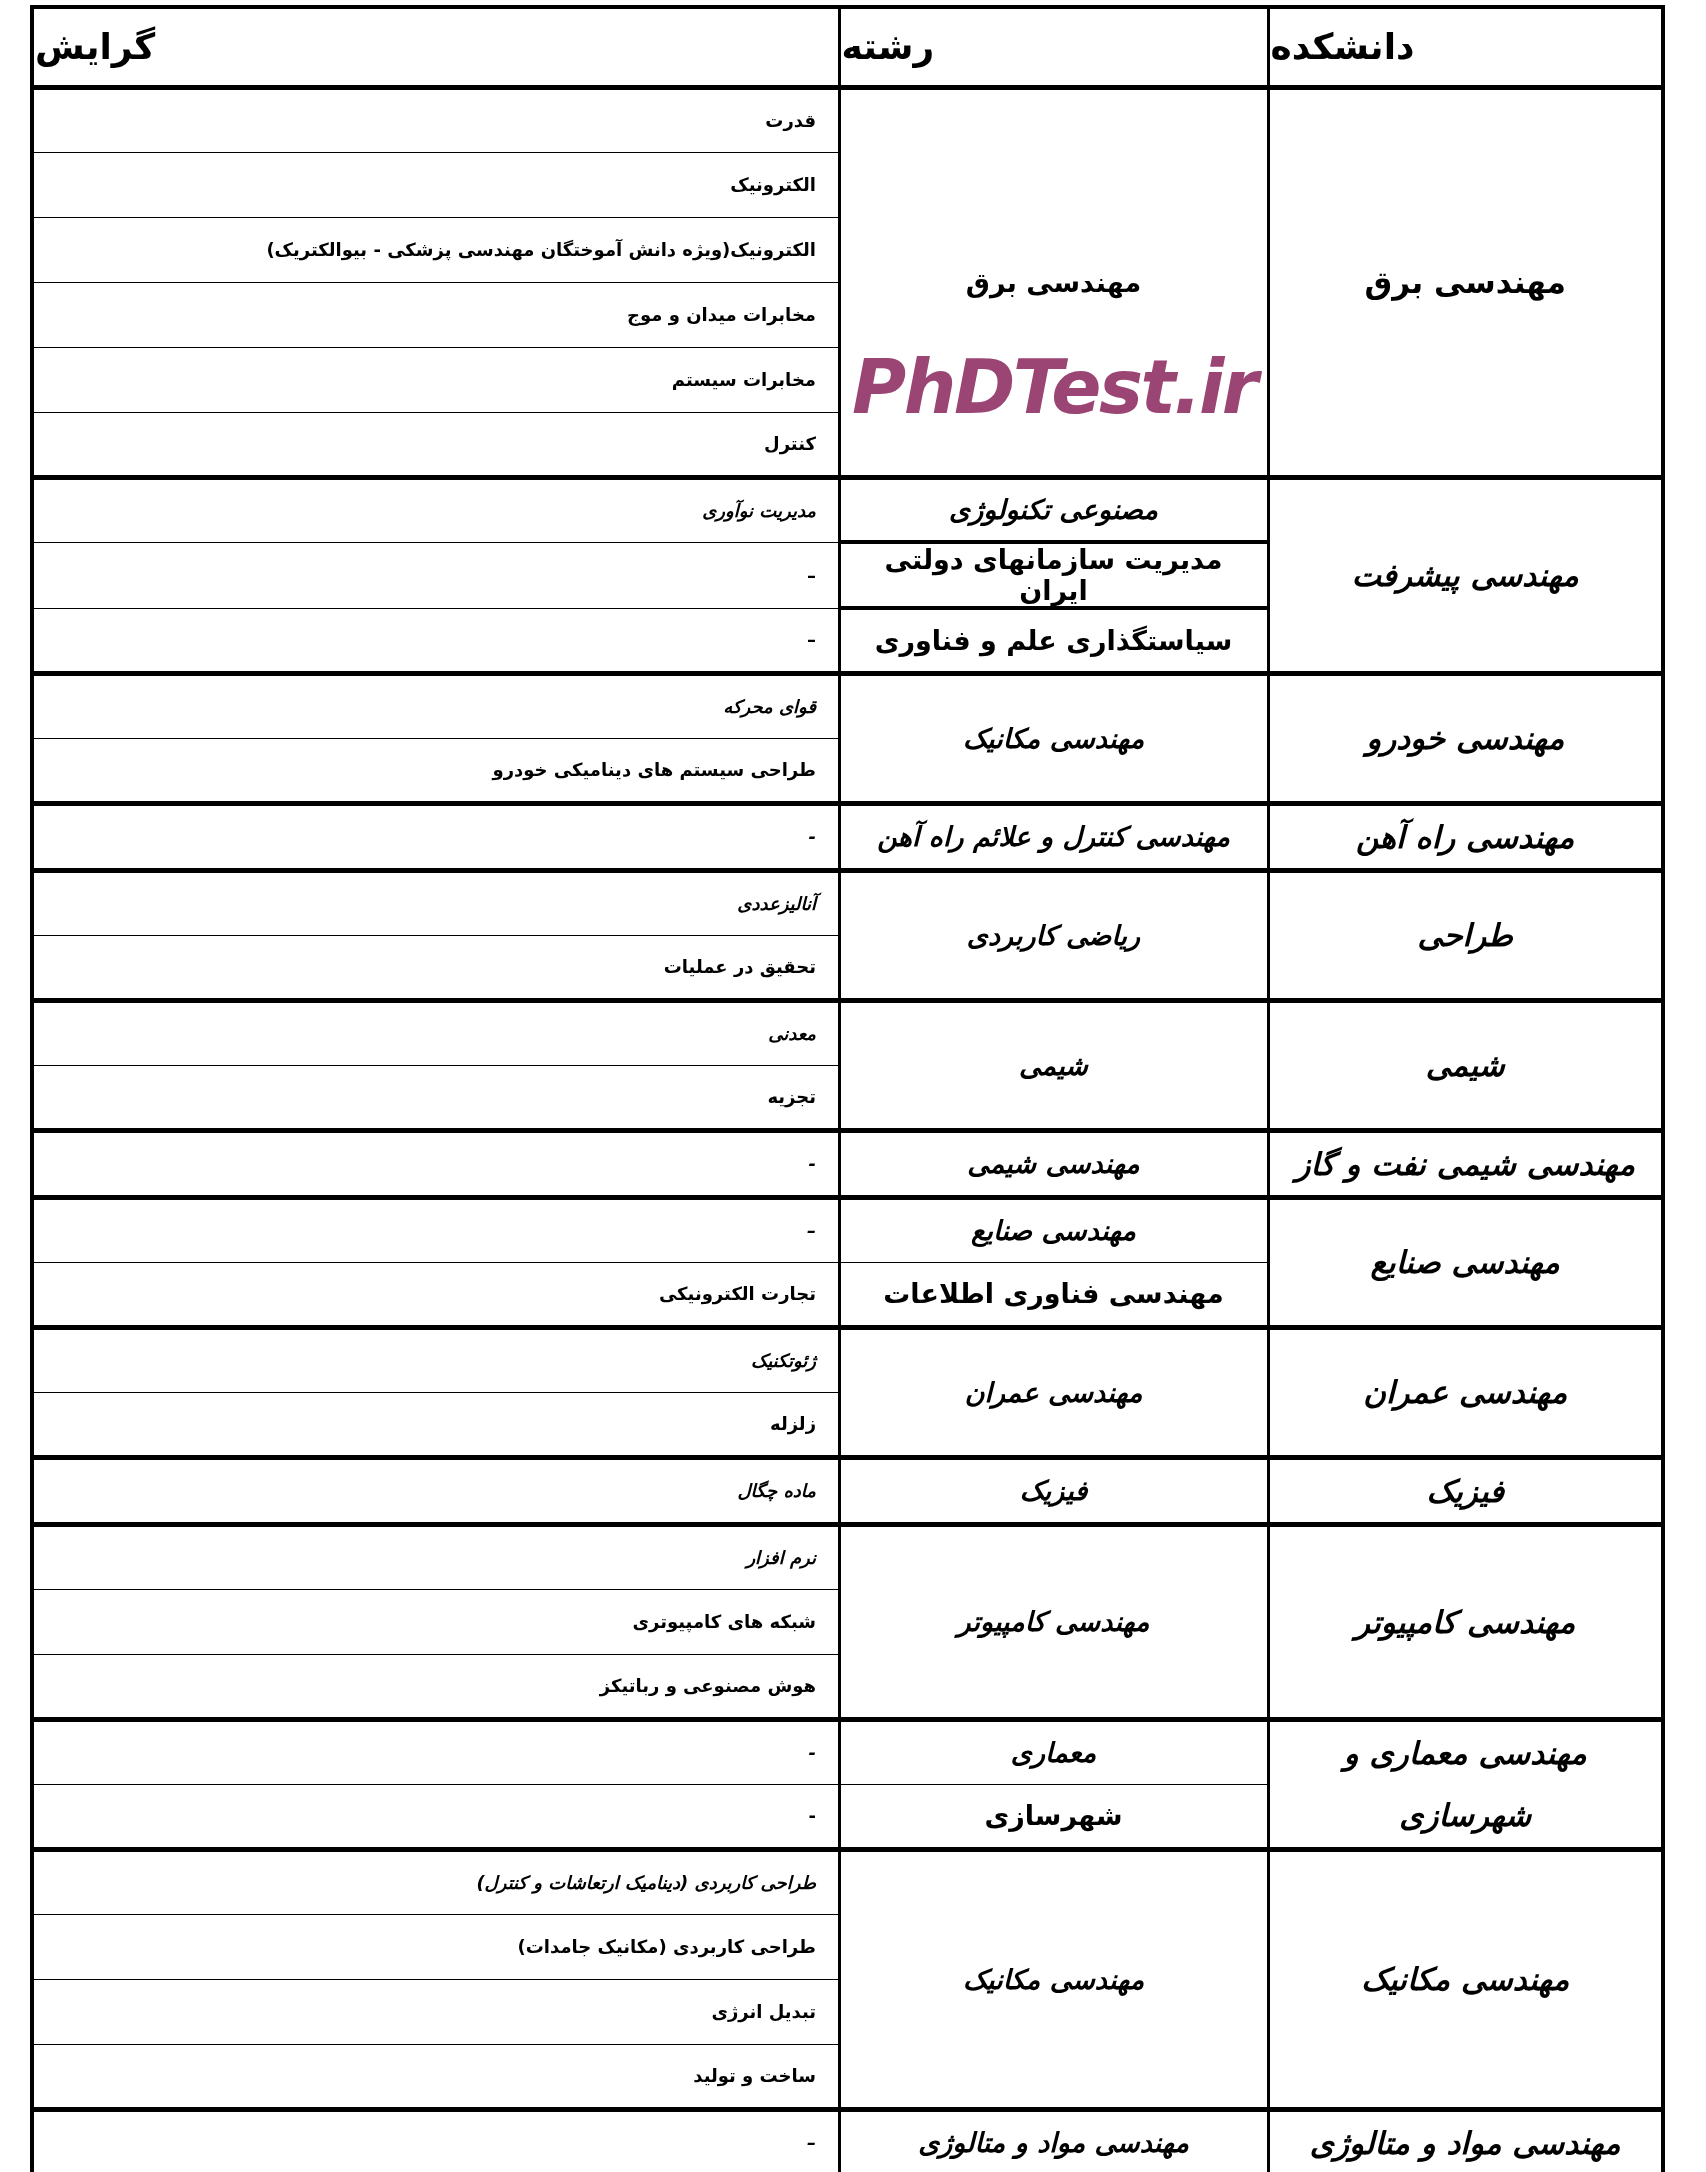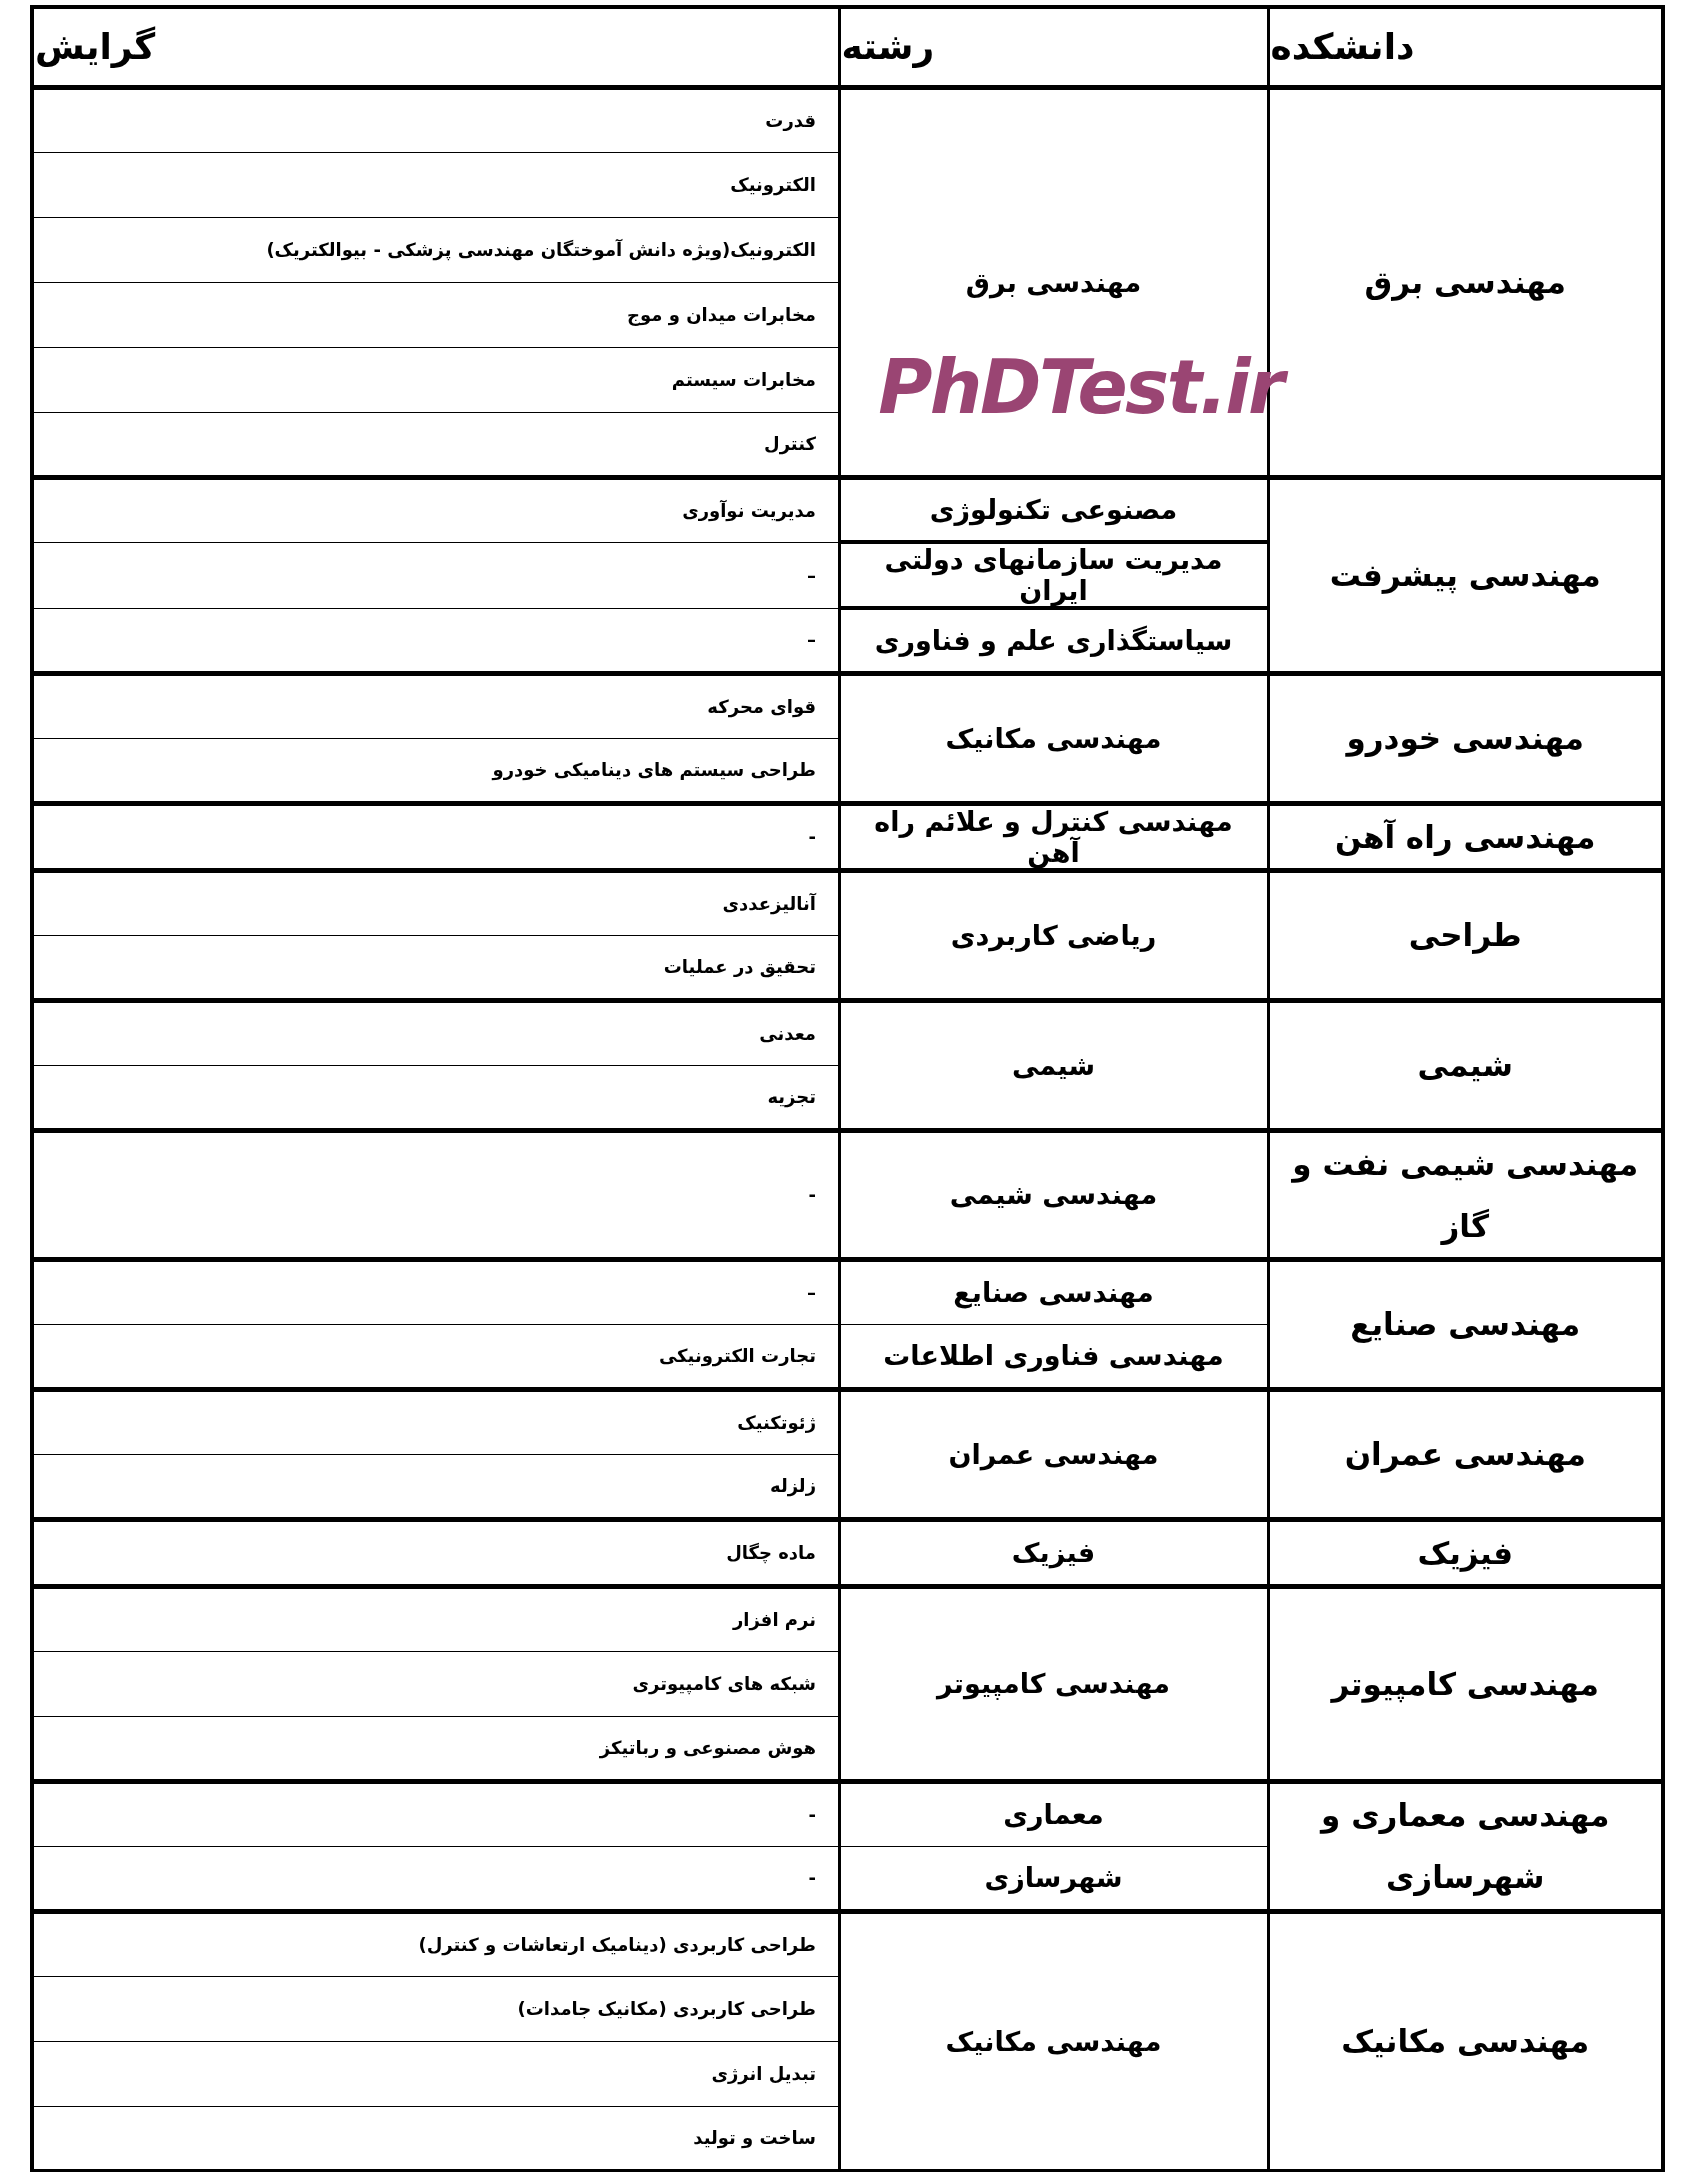--- a/index.html
+++ b/index.html
@@ -51,38 +51,37 @@
     font-size: 27px;
     text-align: center;
     padding: 0 8.3px;
   }
   td.spec {
     font-size: 18px;
     text-align: right;
     padding: 0 21.5px 0 8.3px;
   }
   
-  tr.s > th, tr.s > td { border-top-width: 5px; }
+  tr.s > th, tr.s > td { border-top-width: 5px; font-style: italic; }
   
   td.tb { border-bottom-width: 4.1px; }
   .watermark {
     position: absolute;
     left: 852px;
     top: 344px;
     width: 430px;
     font-family: "DejaVu Sans", sans-serif;
     font-size: 74px;
     font-weight: bold;
     font-style: italic;
     letter-spacing: -2.5px;
     color: #9a4573;
     white-space: nowrap;
     direction: ltr;
     z-index: 5;
-    text-align: right;
   }
 </style>
 </head>
 <body>
 
 <table class="programs">
   <colgroup>
     <col style="width:395px">
     <col style="width:429px">
     <col style="width:807px">

